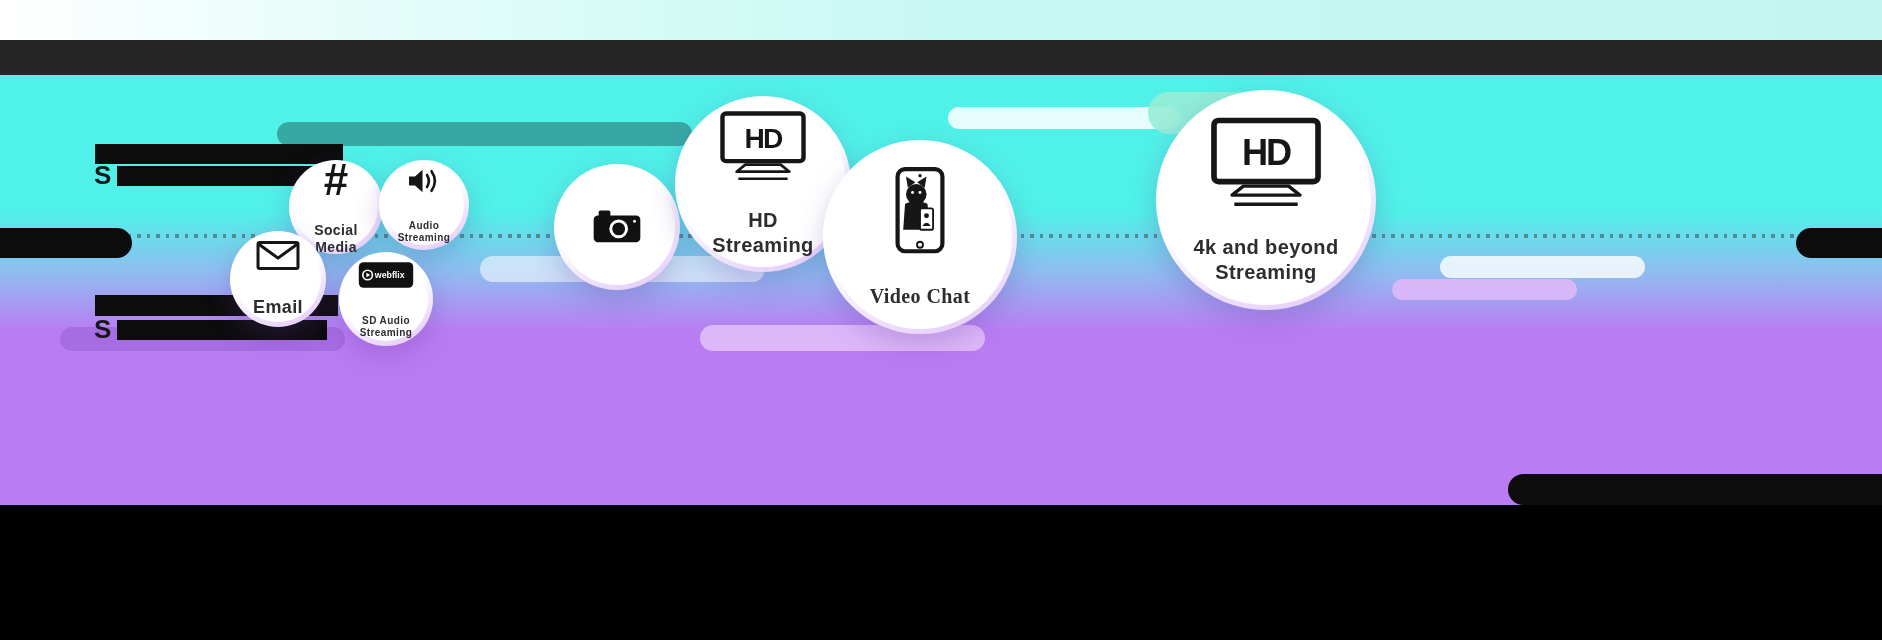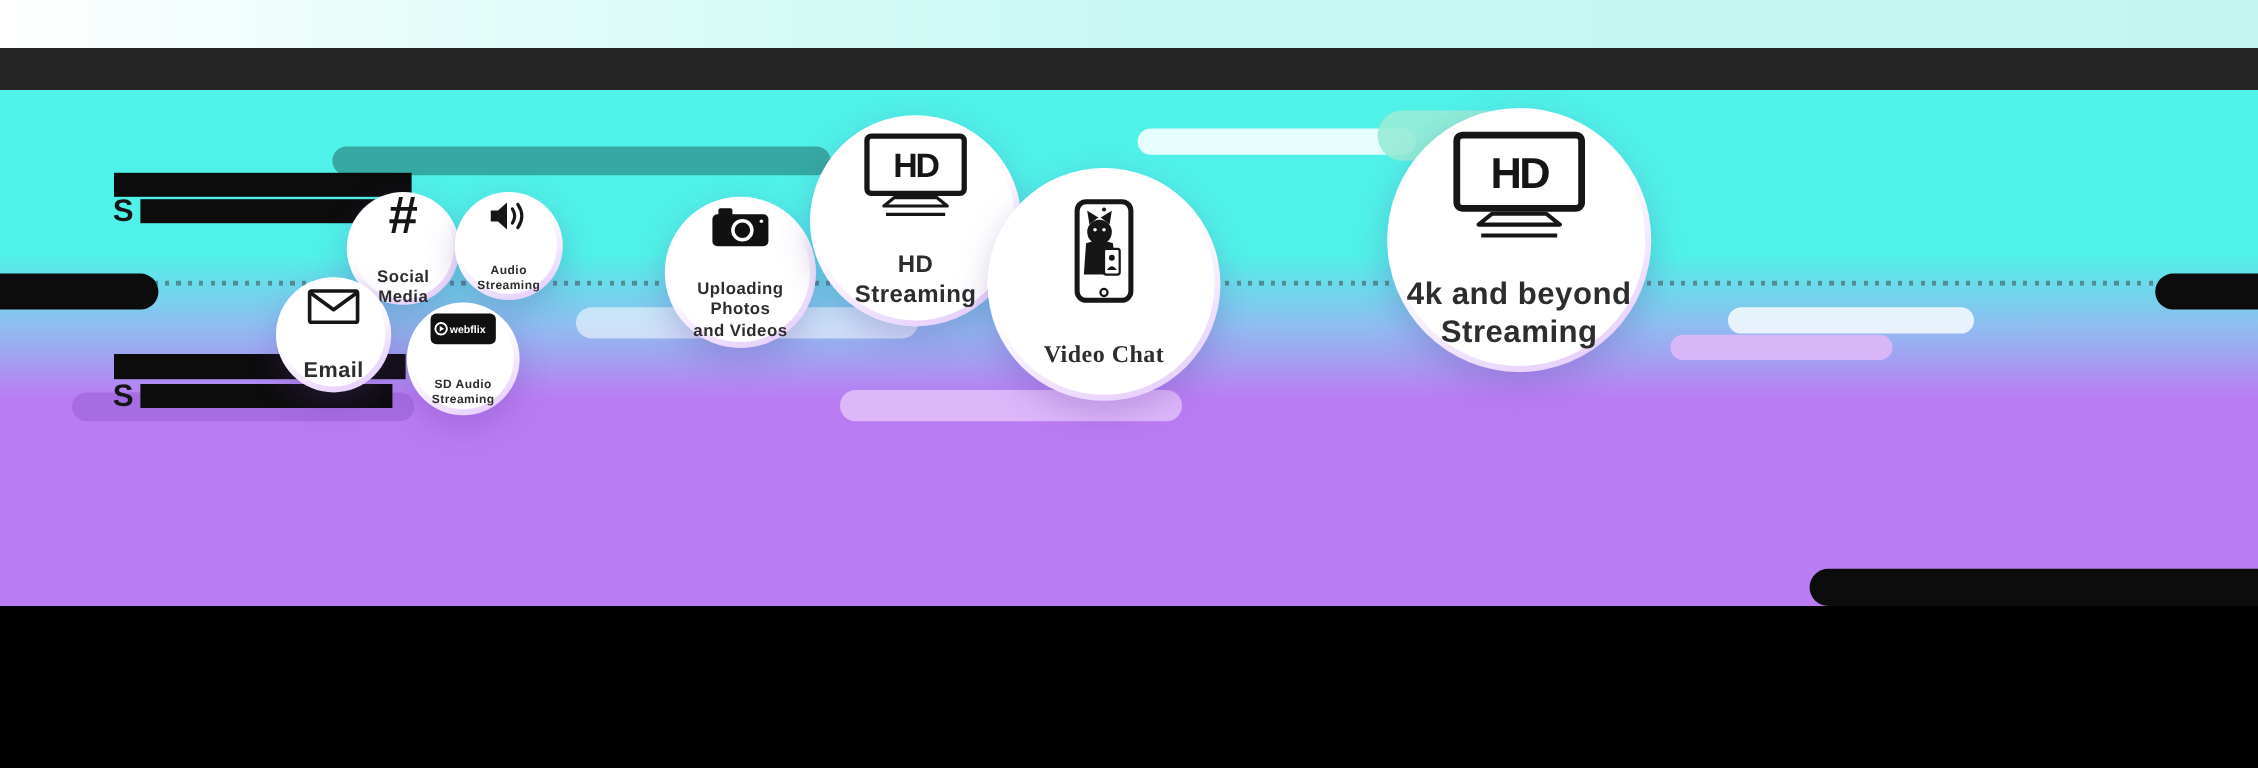--- a/index.html
+++ b/index.html
@@ -21,21 +21,21 @@
     background:linear-gradient(155deg,#ffffff 45%,#f0e1fd 72%,#e1c5f9 100%);
     box-shadow:0 10px 26px rgba(100,50,160,.25);}
   .bubble-inner{position:absolute;inset:5px;border-radius:50%;background:#fff;
     display:flex;flex-direction:column;align-items:center;justify-content:center;gap:20px;}
   .bubble-label{font-weight:700;color:#2d2d2d;text-align:center;letter-spacing:.4px;
     white-space:pre-line;line-height:1.25;}
   .lbl-xs{font-size:10px;}
   .lbl-s{font-size:14px;}
   .lbl-m{font-size:18px;}
   .lbl-l{font-size:20px;}
-  .lbl-xl{font-size:26px;}
+  .lbl-xl{font-size:20px;}
   .hash{font-size:44px;font-weight:800;color:#161616;line-height:1;}
   svg text{font-family:"Liberation Sans",sans-serif;}
 </style>
 </head>
 <body>
 
 <div class="stage">
 
   <div class="top-band"></div>
   <div class="top-bar"></div>
@@ -116,22 +116,20 @@
   <div class="bubble" style="left:554px;top:164px;width:126px;height:126px;z-index:5;">
     <div class="bubble-inner">
       <span>
         <svg width="50" height="37" viewBox="0 0 60 44">
           <rect x="2" y="10" width="56" height="32" rx="5" fill="#111"></rect>
           <rect x="8" y="4" width="14" height="9" rx="2" fill="#111"></rect>
           <circle cx="32" cy="26" r="9.5" fill="none" stroke="#fff" stroke-width="3.5"></circle>
           <circle cx="51" cy="17" r="1.8" fill="#fff"></circle>
         </svg>
       </span>
-      <div class="bubble-label lbl-s">Uploading Photos
-and Videos</div>
     </div>
   </div>
 
   <div class="bubble" style="left:675px;top:96px;width:176px;height:176px;z-index:5;">
     <div class="bubble-inner">
       <span>
         <svg width="92" height="74" viewBox="0 0 104 84">
           <rect x="6" y="4" width="92" height="54" rx="4" fill="none" stroke="#161616" stroke-width="5"></rect>
           <text x="52" y="43" text-anchor="middle" font-size="32" font-weight="bold" letter-spacing="-2" fill="#161616">HD</text>
           <path d="M32 62 H72 L82 70 H22 Z" fill="none" stroke="#161616" stroke-width="3" stroke-linejoin="round"></path>

